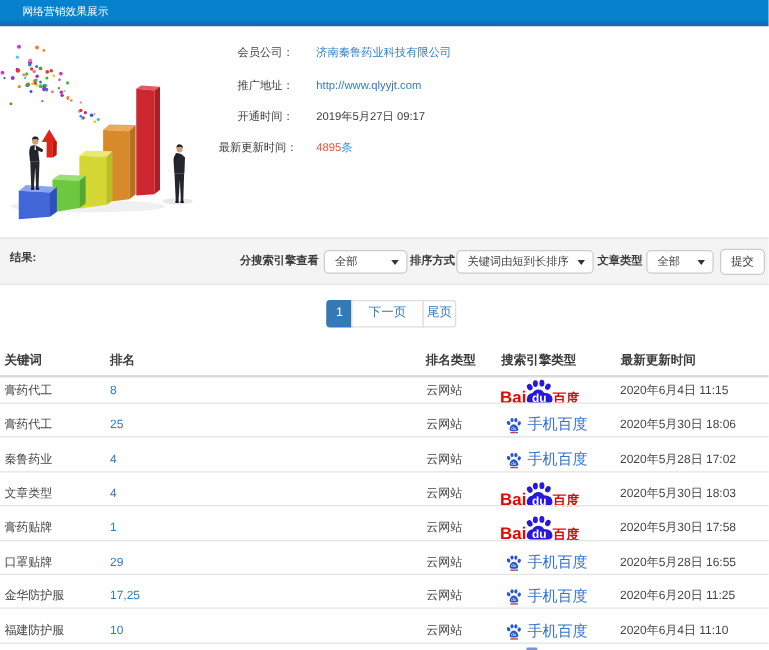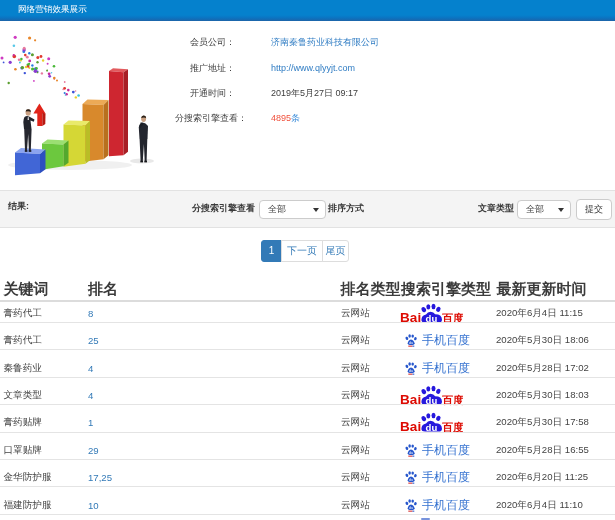--- a/index.html
+++ b/index.html
@@ -2,32 +2,32 @@
 <html><head>
 <meta charset="utf-8">
 <style>
 *{margin:0;padding:0;box-sizing:border-box}
 html,body{width:615px;height:520px;background:#fff;overflow:hidden}
 body{font-family:"Liberation Sans",sans-serif;font-size:9px;color:#404040;position:relative}
 .abs{position:absolute}
 .topbar{position:absolute;left:0;top:0;width:615px;height:21px;background:linear-gradient(to bottom,#0581cd 0%,#0581cd 72%,#0b74c2 85%,#1d64a8 100%);color:#fff;font-weight:normal;font-size:8.6px;line-height:19px;padding-left:18px}
 .lblrow{position:absolute;height:12px;line-height:12px;white-space:nowrap}
 .lbl{display:inline-block;width:60px;text-align:right;color:#3f3f3f}
-.val{margin-left:36px}
+.val{margin-left:18px}
 .blue{color:#2f7cc3}
 .filterbar{position:absolute;left:0;top:190px;width:615px;height:38px;background:#f4f4f4;border-top:1px solid #e2e2e2;border-bottom:1px solid #e2e2e2}
 .fl{position:absolute;font-weight:bold;color:#3b3b3b;white-space:nowrap}
 .sel{position:absolute;top:9px;height:19px;background:#fff;border:1px solid #ccc;border-radius:4px;line-height:17px;color:#444;padding-left:8px;white-space:nowrap}
 .sel .ar{position:absolute;right:6px;top:7px;width:0;height:0;border-left:3.5px solid transparent;border-right:3.5px solid transparent;border-top:4px solid #333}
 .btn{position:absolute;left:576px;top:8px;width:36px;height:21px;background:#fff;border:1px solid #ccc;border-radius:4px;text-align:center;line-height:19px;color:#333}
 .pag{position:absolute;left:261px;top:240px;height:22px;white-space:nowrap;font-size:10px}
 .pag a{display:inline-block;vertical-align:top;height:22px;line-height:20px;border:1px solid #ddd;background:#fff;color:#337ab7;text-align:center;margin-left:-1px}
 .pag a.act{background:#337ab7;border-color:#337ab7;color:#fff;border-radius:3px 0 0 3px;margin-left:0}
 .pag a.last{border-radius:0 3px 3px 0}
-.thead{position:absolute;left:0;top:279px;width:615px;height:19px;font-weight:bold;color:#3b3b3b;font-size:15px}
+.thead{position:absolute;left:0;top:279px;width:615px;height:19px;font-weight:bold;color:#3b3b3b;font-size:10px}
 .thead span{position:absolute;top:0;line-height:19px}
 .hrule{position:absolute;left:0;width:615px;height:1px;background:#e4e4e4}
 .trow{position:absolute;left:0;width:615px;height:27px;font-size:9.6px}
 .trow span{position:absolute;top:50%;transform:translateY(-50%);white-space:nowrap}
 .c1{left:3.5px;color:#444}
 .c2{left:88px;color:#337ab7}
 .c3{left:341px;color:#444}
 .c5{left:496px;color:#444}
 .sicon{position:absolute;left:398.5px;top:50%;transform:translateY(-50%)}
 .micon{position:absolute;left:405px;top:50%;transform:translateY(-50%)}
@@ -153,34 +153,35 @@
     <rect x="140.5" y="96" width="2.2" height="2.8" fill="#1c1f27"></rect>
     <path d="M139.6 112.5 L147.3 112.5 L146.6 134.5 L144.7 134.5 L143.9 117.5 L142.8 134.5 L140.6 134.5 Z" fill="#23252d"></path>
     <rect x="140.3" y="134.2" width="2.7" height="1.7" fill="#15161a"></rect>
     <rect x="144.3" y="134.2" width="2.7" height="1.7" fill="#15161a"></rect>
   </g>
 </svg>
 
 <div class="lblrow" style="left:175px;top:36px"><span class="lbl">会员公司：</span><span class="val blue">济南秦鲁药业科技有限公司</span></div>
 <div class="lblrow" style="left:175px;top:62px"><span class="lbl">推广地址：</span><span class="val blue">http://www.qlyyjt.com</span></div>
 <div class="lblrow" style="left:175px;top:87px"><span class="lbl">开通时间：</span><span class="val" style="color:#3d3d3d">2019年5月27日 09:17</span></div>
-<div class="lblrow" style="left:175px;top:112px"><span class="lbl">分搜索引擎查看：</span><span class="val" style="color:#f0503c">4895<span style="color:#3f8fdb">条</span></span></div>
+<div class="lblrow" style="left:175px;top:112px"><span class="lbl">最新更新时间：</span><span class="val" style="color:#f0503c">4895<span style="color:#3f8fdb">条</span></span></div>
 
 <div class="filterbar">
   <div class="fl" style="left:8px;top:9px">结果:</div>
   <div class="fl" style="left:192px;top:11px">分搜索引擎查看</div>
   <div class="sel" style="left:259px;width:67px">全部<i class="ar"></i></div>
   <div class="fl" style="left:328px;top:11px">排序方式</div>
+  <div class="sel" style="left:365px;width:110px">关键词由短到长排序<i class="ar"></i></div>
   <div class="fl" style="left:478px;top:11px">文章类型</div>
   <div class="sel" style="left:517px;width:54px">全部<i class="ar"></i></div>
   <div class="btn">提交</div>
 </div>
 
 <div class="pag">
-  <a class="act" style="width:21px">1</a><a style="width:42px">下一页</a><a class="last" style="width:27px">尾页</a>
+  <a class="act" style="width:21px">1</a><a style="width:58px">下一页</a><a class="last" style="width:27px">尾页</a>
 </div>
 
 <div class="thead">
   <span style="left:3.5px">关键词</span>
   <span style="left:88px">排名</span>
   <span style="left:340.5px">排名类型</span>
   <span style="left:401px">搜索引擎类型</span>
   <span style="left:496.5px">最新更新时间</span>
 </div>
 <div class="hrule" style="top:299.5px;height:2px;background:#dcdcdc"></div>

